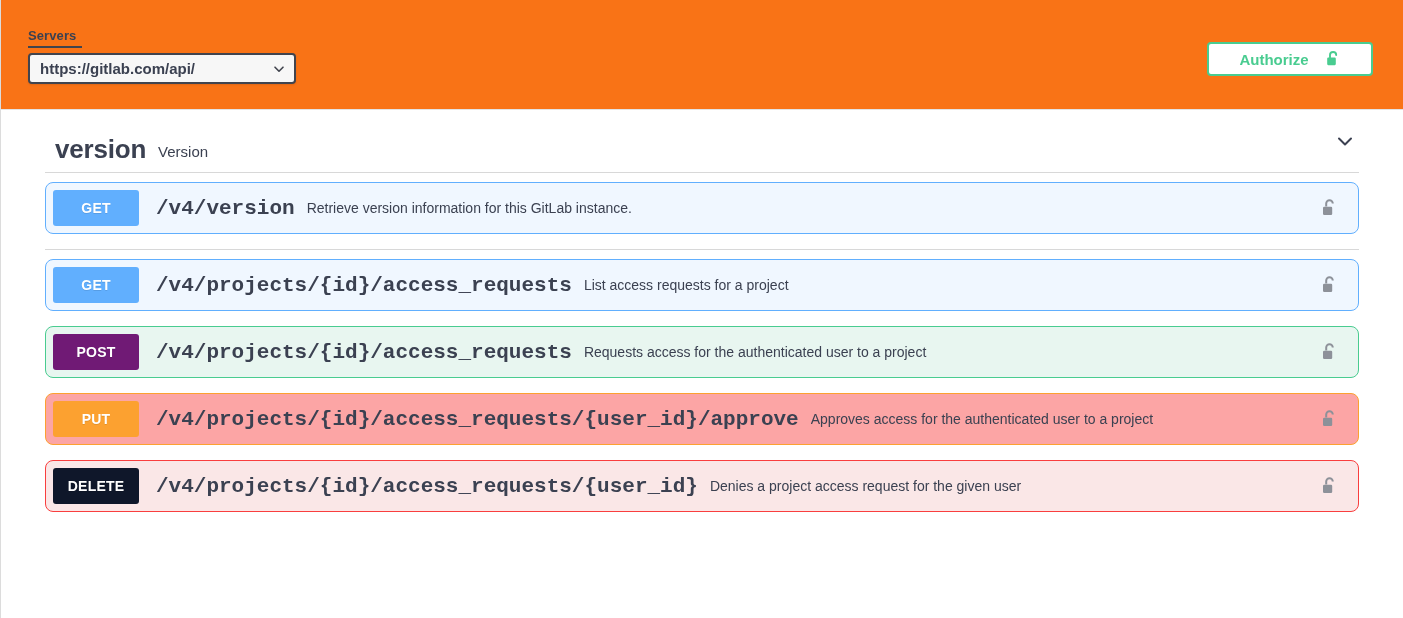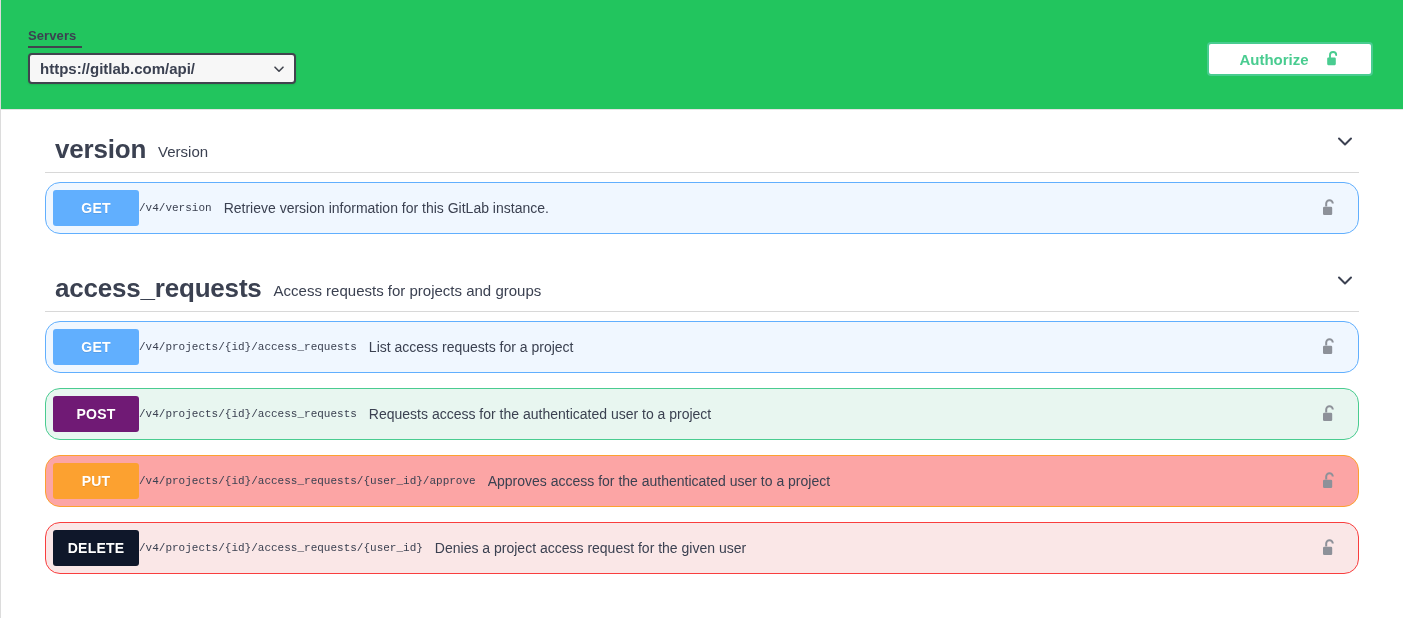--- a/index.html
+++ b/index.html
@@ -19,21 +19,21 @@
     height: 618px;
     background: #ffffff;
     border-left: 1px solid #dcdcdc;
   }
 
   
   .scheme-bar {
     position: relative;
     height: 110px;
     border-bottom: 1px solid #e3e3e3;
-    background: #22c55e;
+    background: #f97316;
   }
 
   .servers-block {
     position: absolute;
     left: 27px;
     top: 28px;
   }
   .servers-label {
     display: block;
     font-size: 13px;
@@ -145,21 +145,21 @@
   }
 
   .ops { padding: 0 14px; }
 
   
   .op {
     display: flex;
     align-items: center;
     height: 52px;
     margin: 0 0 15px 0;
-    border-radius: 15px;
+    border-radius: 8px;
     border: 1px solid;
     position: relative;
     cursor: pointer;
   }
   .op:first-child { margin-top: 9px; }
 
   .op-method {
     flex: 0 0 86px;
     height: 36px;
     margin-left: 7px;
@@ -169,23 +169,24 @@
     justify-content: center;
     color: #ffffff;
     font-size: 14px;
     font-weight: bold;
     font-family: "Liberation Sans", sans-serif;
     text-shadow: 0 1px 0 rgba(0,0,0,0.10);
     letter-spacing: 0.2px;
   }
 
   .op-path {
+    margin-left: 17px;
     font-family: "Liberation Mono", monospace;
-    font-size: 11px;
-    font-weight: normal;
+    font-size: 21px;
+    font-weight: bold;
     color: #3b4151;
     white-space: nowrap;
   }
 
   .op-desc {
     margin-left: 12px;
     font-size: 14px;
     color: #3b4151;
     white-space: nowrap;
     overflow: hidden;
@@ -268,29 +269,20 @@
             <svg width="17" height="20" viewBox="0 0 17 20">
               <path d="M5.2 8.6 V5.6 a3.3 3.3 0 0 1 6.6 0" fill="none" stroke="#8d9199" stroke-width="2"></path>
               <rect x="2" y="8.7" width="9.2" height="8.2" rx="1.2" fill="#8d9199"></rect>
             </svg>
           </span>
         </div>
       </div>
     </div>
 
     <div class="tag-section">
-      <div class="tag-head">
-        <span class="tag-name">access_requests</span>
-        <span class="tag-desc">Access requests for projects and groups</span>
-        <span class="tag-toggle">
-          <svg width="22" height="22" viewBox="0 0 22 22">
-            <path d="M5 8.5 L11 14.5 L17 8.5" fill="none" stroke="#3b4151" stroke-width="2" stroke-linecap="round" stroke-linejoin="round"></path>
-          </svg>
-        </span>
-      </div>
       <div class="tag-rule"></div>
 
       <div class="ops">
 
         <div class="op get">
           <span class="op-method">GET</span>
           <span class="op-path">/v4/projects/{id}/access_requests</span>
           <span class="op-desc">List access requests for a project</span>
           <span class="op-lock">
             <svg width="17" height="20" viewBox="0 0 17 20">

